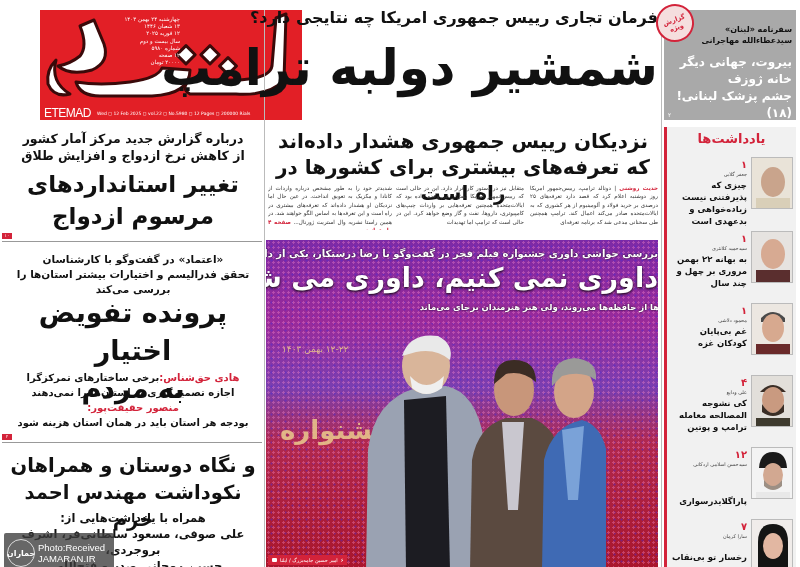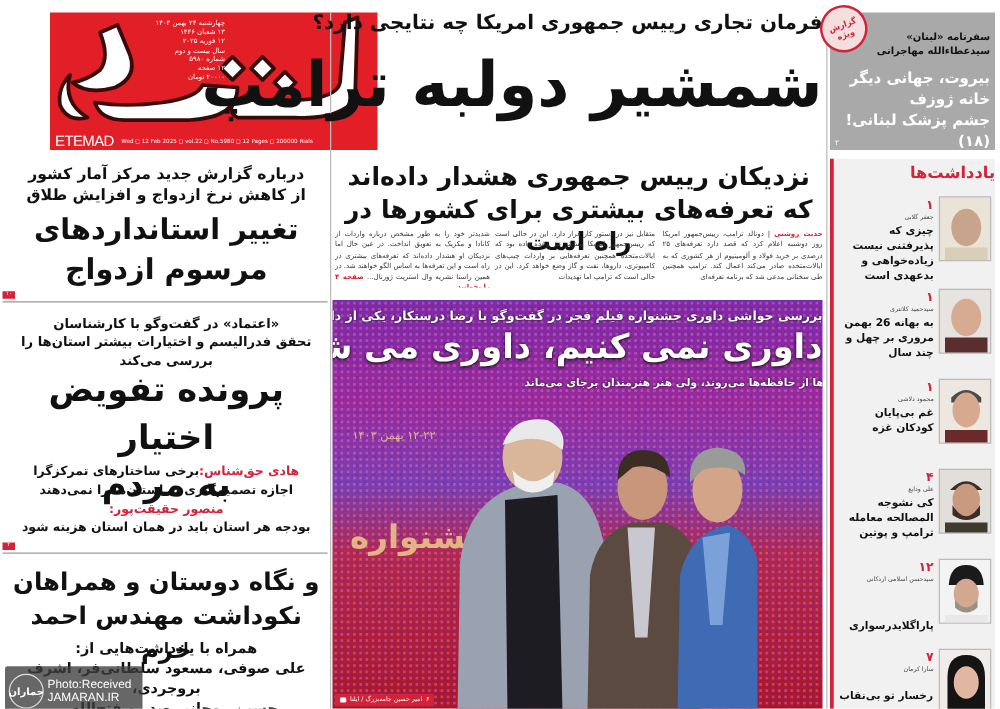--- a/index.html
+++ b/index.html
@@ -56,21 +56,21 @@
   #wm-text { font-family: "Liberation Sans", sans-serif; font-size: 9.5px; line-height: 11px; }
 
   
   #special-box { left: 664px; top: 10px; width: 132px; height: 110px; background: #a9a9a9; }
   #special-badge { position: absolute; left: -8px; top: -6px; width: 38px; height: 38px; border-radius: 50%; border: 2px solid #d3233a; background: #f5dede; transform: rotate(-20deg); color: #d3233a; font-size: 6.5px; font-weight: bold; text-align: center; line-height: 8px; padding-top: 10px; }
   #special-kicker { position: absolute; right: 4px; top: 14px; width: 96px; text-align: right; font-size: 8px; font-weight: bold; color: #111; line-height: 11px; direction: rtl; }
   #special-title { position: absolute; right: 4px; top: 44px; width: 124px; text-align: right; font-size: 12px; font-weight: bold; color: #fff; line-height: 17px; direction: rtl; }
   #special-page { position: absolute; left: 4px; bottom: 2px; font-size: 6px; color: #fff; }
 
   #notes { left: 664px; top: 127px; width: 132px; height: 440px; background: #f1f1f1; border-left: 3px solid #d3233a; }
-  #notes-title { position: absolute; left: 0; top: 4px; width: 129px; color: #d3233a; font-size: 13px; font-weight: bold; direction: rtl; }
+  #notes-title { position: absolute; left: 0; top: 4px; width: 129px; text-align: center; color: #d3233a; font-size: 13px; font-weight: bold; direction: rtl; }
   .note { position: absolute; left: 2px; width: 126px; height: 100px; }
   .note .photo { position: absolute; right: 2px; top: 0; width: 42px; height: 52px; border: 1px solid #bbb; overflow: hidden; }
   .note .num { position: absolute; right: 48px; top: 2px; color: #d3233a; font-size: 10px; font-weight: bold; }
   .note .author { position: absolute; right: 48px; top: 14px; width: 74px; text-align: right; font-size: 5px; color: #444; direction: rtl; white-space: nowrap; }
   .note .ttl { position: absolute; right: 48px; top: 22px; width: 76px; text-align: right; font-size: 8.5px; font-weight: bold; line-height: 12px; direction: rtl; }
 
   .vline { position: absolute; width: 1px; background: #bbb; }
 </style>
 </head>
 <body>
@@ -233,21 +233,21 @@
 
   <div class="note" style="top:104px;">
     <div class="photo" style="background:#e6e3e0;">
       <svg width="42" height="52" viewBox="0 0 42 52">
           <ellipse cx="21" cy="22" rx="12" ry="15" fill="#d7aa92"></ellipse>
           <rect x="4" y="38" width="34" height="14" fill="#5a2e2e"></rect>
         </svg>
     </div>
     <div class="num">۱</div>
     <div class="author">سیدحمید کلانتری</div>
-    <div class="ttl">به بهانه 26 بهمن مروری بر چهل و چند سال</div>
+    <div class="ttl">به بهانه ۲۲ بهمن مروری بر چهل و چند سال</div>
   </div>
 
   <div class="note" style="top:176px;">
     <div class="photo" style="background:#ece7e1;">
       <svg width="42" height="52" viewBox="0 0 42 52">
           <path d="M9 14 Q21 2 33 14 L33 18 L9 18 Z" fill="#4a4a4a"></path>
           <ellipse cx="21" cy="24" rx="11" ry="14" fill="#d7a98f"></ellipse>
           <rect x="4" y="40" width="34" height="12" fill="#6a2a2a"></rect>
         </svg>
     </div>
@@ -286,15 +286,15 @@
 
   <div class="note" style="top:392px;">
     <div class="photo" style="background:#f0ecea;">
       <svg width="42" height="52" viewBox="0 0 42 52">
           <path d="M6 52 L6 22 Q6 4 21 4 Q36 4 36 22 L36 52 Z" fill="#141414"></path>
           <ellipse cx="21" cy="26" rx="10" ry="13" fill="#e2b7a2"></ellipse>
         </svg>
     </div>
     <div class="num">۷</div>
     <div class="author">سارا کرمان</div>
-    <div class="ttl" style="top:32px;text-align:center;">رخسار تو بی‌نقاب</div>
+    <div class="ttl" style="top:32px;">رخسار تو بی‌نقاب</div>
   </div>
 </div>
 
 </body></html>

